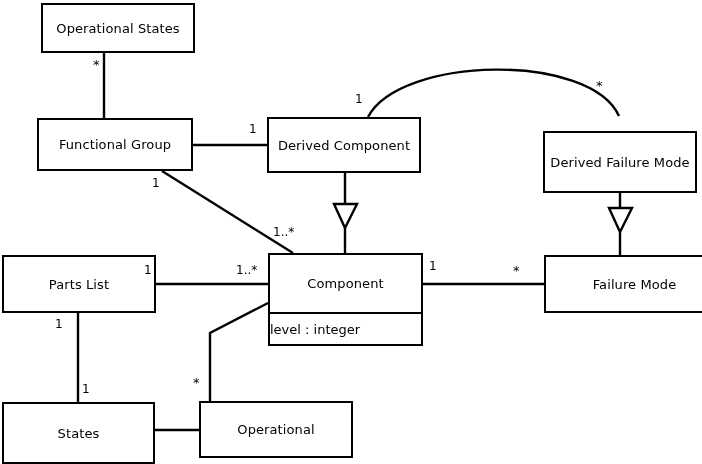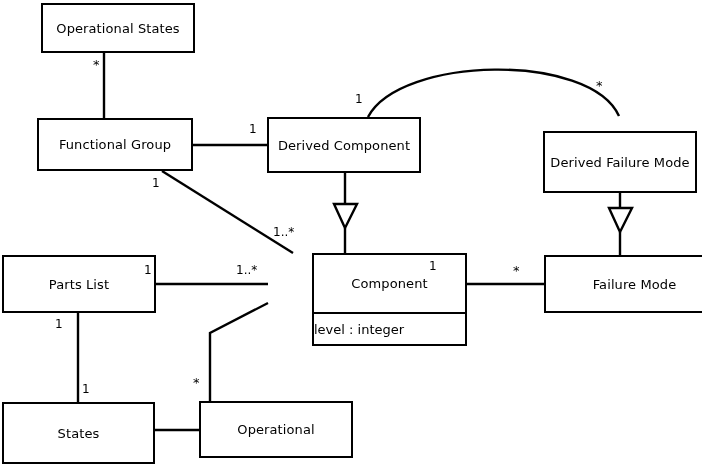--- a/index.html
+++ b/index.html
@@ -98,21 +98,21 @@
       </div>
       <div class="uml-class" style="left: 267px; top: 117px; width: 154px; height: 56px;">
         <div class="class-name">Derived Component</div>
       </div>
       <div class="uml-class" style="left: 543px; top: 108px; width: 154px; height: 62px; margin-top: 23px;">
         <div class="class-name">Derived Failure Mode</div>
       </div>
       <div class="uml-class" style="left: 2px; top: 255px; width: 154px; height: 58px; justify-content: flex-end;">
         <div class="class-name">Parts List</div>
       </div>
-      <div class="uml-class" style="left: 268px; top: 253px; width: 155px; height: 93px; margin-left: 44px;">
+      <div class="uml-class" style="left: 268px; top: 253px; width: 155px; height: 93px;">
         <div class="class-name">Component</div>
         <div class="class-attrs" style="height: 30px;">level : integer</div>
       </div>
       <div class="uml-class" style="left: 544px; top: 255px; width: 181px; height: 58px;">
         <div class="class-name">Failure Mode</div>
       </div>
       <div class="uml-class" style="left: 2px; top: 402px; width: 153px; height: 62px;">
         <div class="class-name">States</div>
       </div>
       <div class="uml-class" style="left: 199px; top: 401px; width: 154px; height: 57px;">

